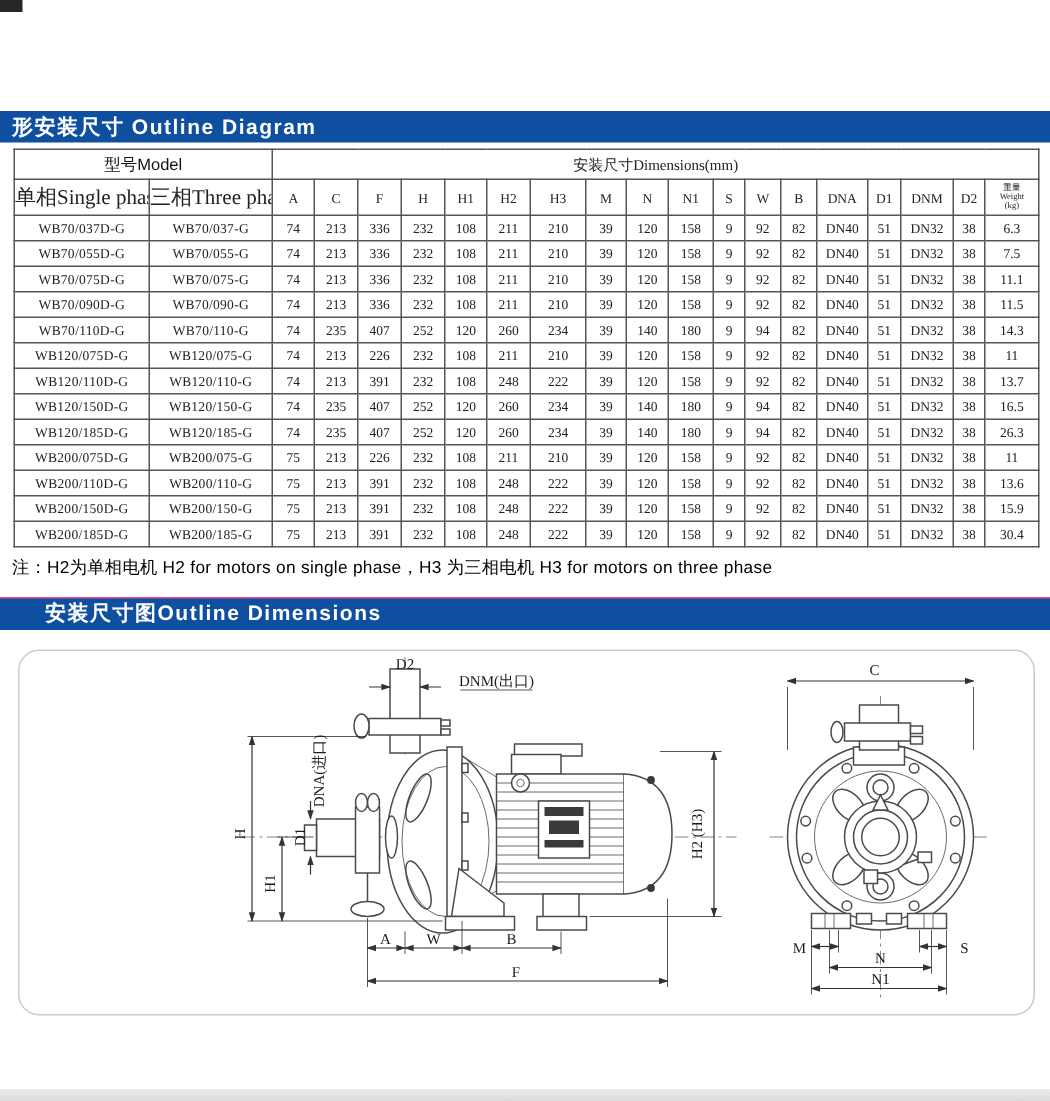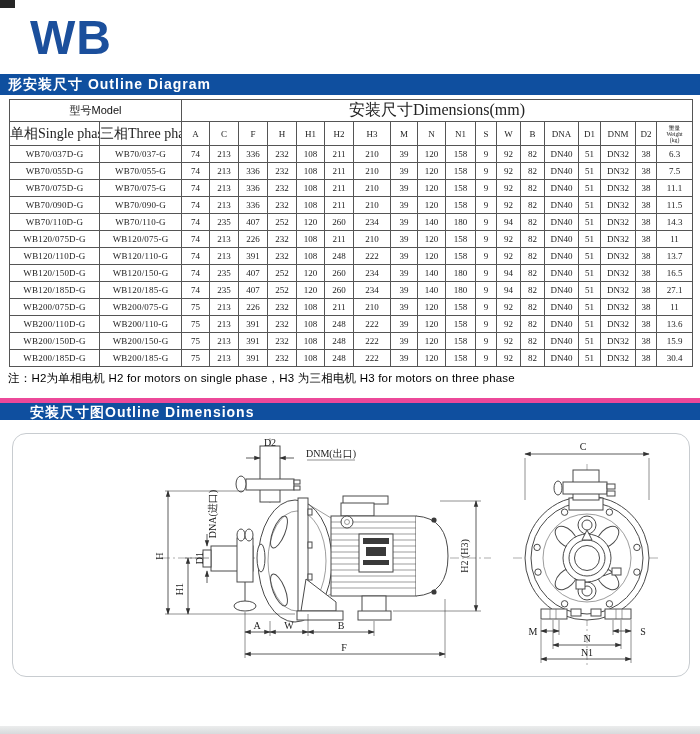--- a/index.html
+++ b/index.html
@@ -6,29 +6,29 @@
   body{
     width:700px;height:734px;position:relative;overflow:hidden;
     background:#ffffff;font-family:"Liberation Sans",sans-serif;
   }
   .corner-mark{position:absolute;left:0;top:0;width:15px;height:8px;background:#262626;}
   .title-row{position:absolute;left:30px;top:10px;display:flex;align-items:flex-end;}
   .brand{color:#1b4f9c;font-size:48px;font-weight:bold;letter-spacing:1px;line-height:56px;}
   .series-cn{color:#1b4f9c;font-size:34px;font-weight:bold;margin-left:72px;line-height:50px;letter-spacing:2px;}
   .banner{position:absolute;left:0;width:700px;background:#0f4f9f;color:#fff;font-weight:bold;box-sizing:border-box;}
   .banner1{top:74px;height:21px;font-size:14px;line-height:21px;padding-left:8px;letter-spacing:1px;}
-  .banner2{top:398px;height:22px;font-size:14px;line-height:19px;padding-left:30px;letter-spacing:1px;border-top:5px solid #ec4899;}
+  .banner2{top:398px;height:22px;font-size:14px;line-height:19px;padding-left:30px;letter-spacing:1px;border-top:1px solid #ec4899;}
   table.dims{
     position:absolute;left:9px;top:99px;width:683px;border-collapse:collapse;table-layout:fixed;
     font-family:"Liberation Serif",serif;color:#222;
   }
   table.dims th,table.dims td{border:1px solid #555;text-align:center;padding:0;font-weight:normal;overflow:hidden;white-space:nowrap;}
   tr.h1row th{height:19px;}
   th.model-h{font-family:"Liberation Sans",sans-serif;font-weight:bold;font-size:11px;color:#111;margin-top:30px;}
-  th.dims-h{font-size:16px;}
+  th.dims-h{font-size:10px;}
   tr.h2row th{height:23px;font-size:9px;}
   tr.h2row th.ph{font-size:14px;}
   tr.h2row th.wt{font-size:6px;line-height:6px;}
   tr.h2row th.wt div{line-height:6px;transform:scale(0.95);}
   tbody.rows td{height:16px;line-height:16px;font-size:9px;}
   tbody.rows td.mod{font-size:9px;letter-spacing:0.2px;}
   .note{position:absolute;left:8px;top:371px;width:690px;font-size:11.5px;color:#000;letter-spacing:0.2px;}
   .drawing-box{
     position:absolute;left:12px;top:433px;width:678px;height:244px;box-sizing:border-box;
     border:1px solid #c8ccd0;border-radius:14px;background:#fff;
@@ -46,21 +46,20 @@
   .lbl{font-family:"Liberation Serif",serif;font-size:10px;fill:#1a1a1a;}
 </style>
 </head>
 <body>
 
 <div>
 
   <div class="corner-mark"></div>
 
   <div class="title-row">
-    <span class="brand">WB</span>
   </div>
 
   <div class="banner banner1">
     <span>形安装尺寸  Outline Diagram</span>
   </div>
 
   <table class="dims">
     <colgroup>
       <col style="width:90px">
         <col style="width:82px">
@@ -305,21 +304,21 @@
           <td>39</td>
           <td>140</td>
           <td>180</td>
           <td>9</td>
           <td>94</td>
           <td>82</td>
           <td>DN40</td>
           <td>51</td>
           <td>DN32</td>
           <td>38</td>
-          <td>27.1</td>
+          <td>26.3</td>
         </tr>
         <tr>
           <td class="mod">WB200/075D-G</td>
           <td class="mod">WB200/075-G</td>
           <td>75</td>
           <td>213</td>
           <td>226</td>
           <td>232</td>
           <td>108</td>
           <td>211</td>

